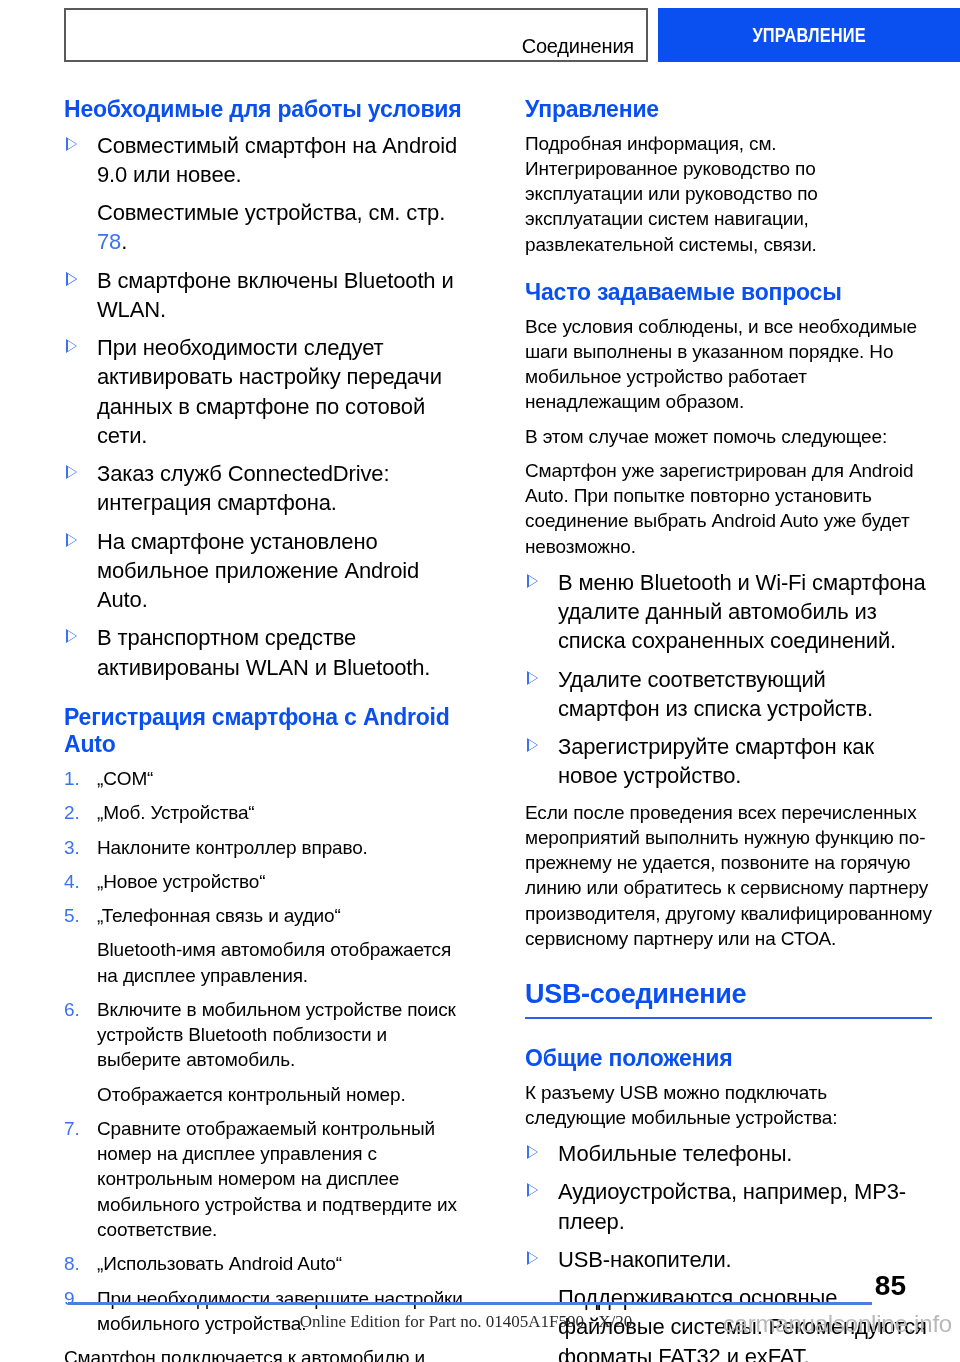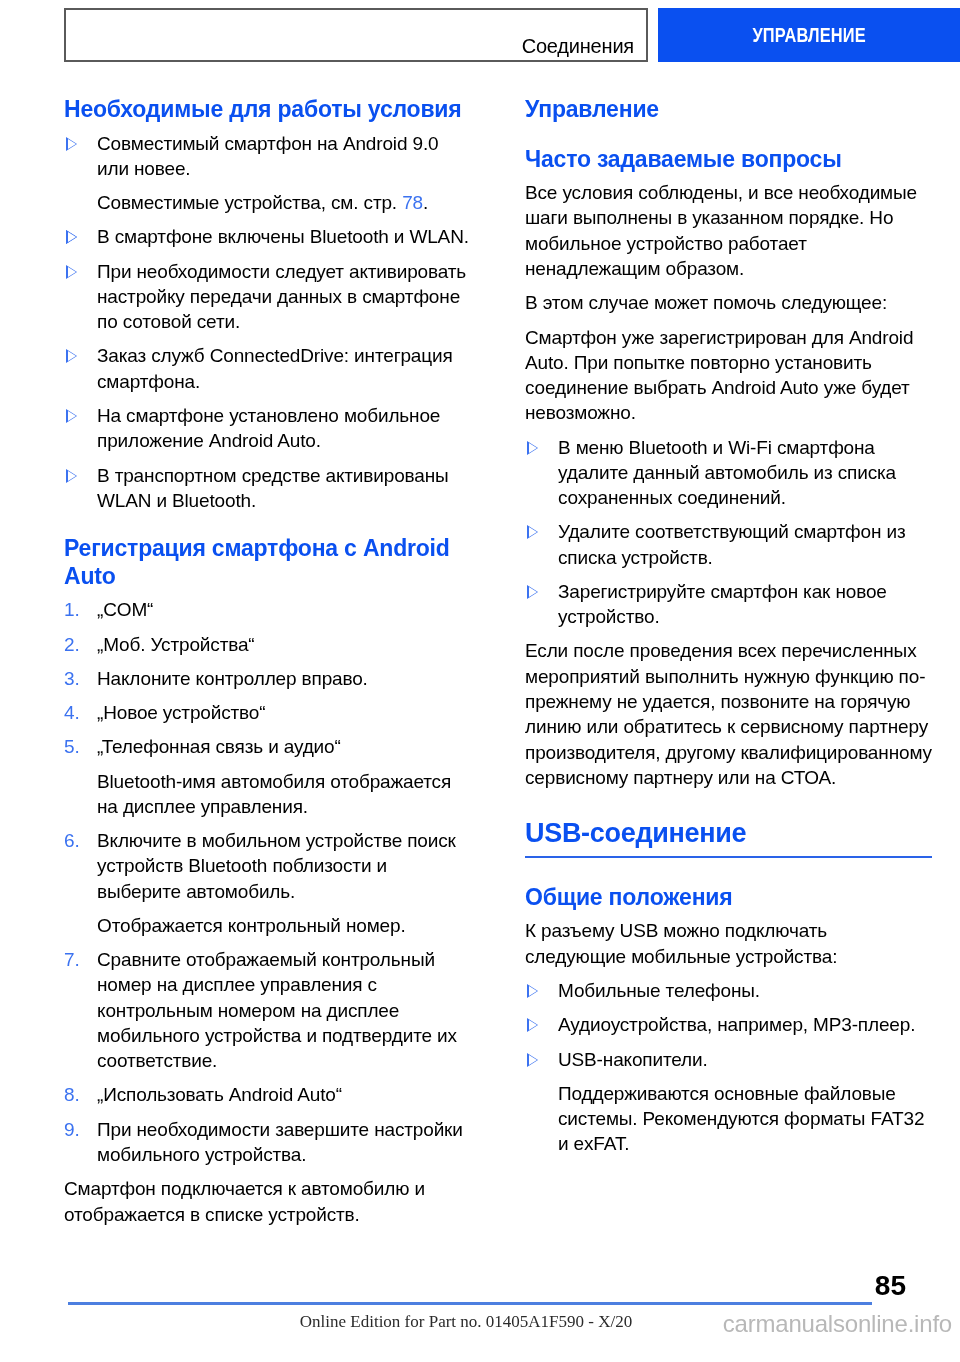--- a/index.html
+++ b/index.html
@@ -98,21 +98,21 @@
     margin: 0 0 9px 0;
     letter-spacing: -0.15px;
   }
   p.para:last-child { margin-bottom: 0; }
 
   
   ul.blist { list-style: none; margin: 0 0 9px 0; padding: 0; }
   ul.blist li {
     position: relative;
     padding-left: 33px;
-    font-size: 19px;
+    font-size: 22px;
     line-height: 1.33;
     margin-bottom: 9px;
     letter-spacing: -0.15px;
   }
   ul.blist li:last-child { margin-bottom: 0; }
   .tri-icon {
     position: absolute;
     left: 2px; top: 6px;
     width: 0; height: 0;
     border-top: 7px solid transparent;
@@ -282,20 +282,21 @@
         <span>При необходимости завершите настройки мобильного устройства.</span>
       </li>
     </ol>
 
     <p class="para">Смартфон подключается к автомобилю и отображается в списке устройств.</p>
   </div>
 
   <div class="col">
 
     <h2 class="h2">Управление</h2>
+    <p class="para">Подробная информация, см. Интегрированное руководство по эксплуатации или руководство по эксплуатации систем навигации, развлекательной системы, связи.</p>
 
     <h2 class="h2 spaced-top">Часто задаваемые вопросы</h2>
     <p class="para">Все условия соблюдены, и все необходимые шаги выполнены в указанном порядке. Но мобильное устройство работает ненадлежащим образом.</p>
     <p class="para">В этом случае может помочь следующее:</p>
     <p class="para">Смартфон уже зарегистрирован для Android Auto. При попытке повторно установить соединение выбрать Android Auto уже будет невозможно.</p>
 
     <ul class="blist">
       <li>
         <span class="tri-icon"></span>
         <span>В меню Bluetooth и Wi-Fi смартфона удалите данный автомобиль из списка сохраненных соединений.</span>

